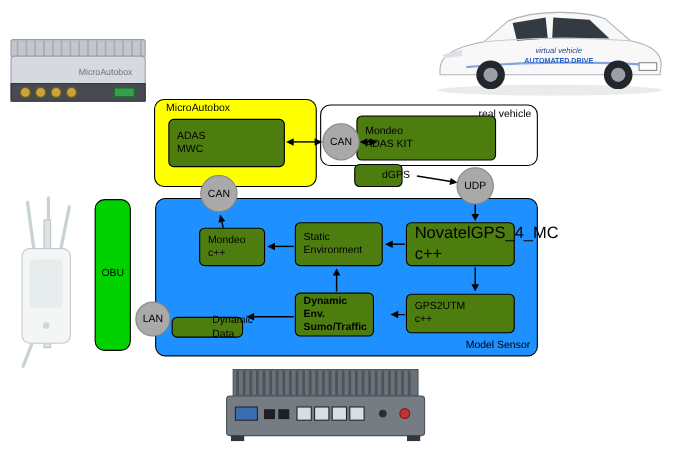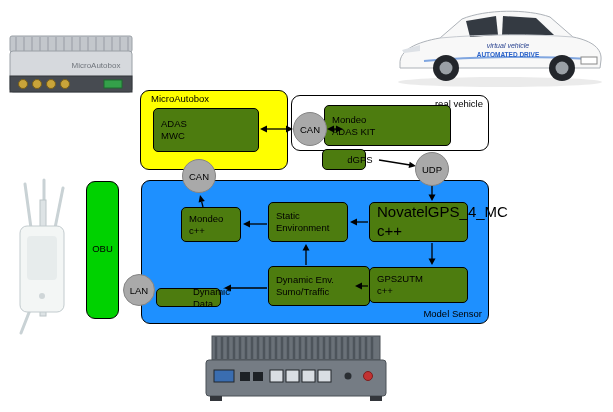--- a/index.html
+++ b/index.html
@@ -116,21 +116,21 @@
 
   <div class="node" style="left:268px; top:202px; width:80px; height:40px;">Static
 Environment</div>
 
   <div class="node" style="left:369px; top:202px; width:99px; height:40px; font-size:15px;">NovatelGPS_4_MC
 c++</div>
 
   <div class="node" style="left:156px; top:288px; width:65px; height:19px;padding-left:36px;">Dynamic
 Data</div>
 
-  <div class="node" style="left:268px; top:266px; width:102px; height:40px;">Dynamic Env.
+  <div class="node" style="left:268px; top:266px; width:72px; height:40px;font-weight:bold;">Dynamic Env.
 Sumo/Traffic</div>
 
   <div class="node" style="left:369px; top:267px; width:99px; height:36px;">GPS2UTM
 c++</div>
 
   <div class="circle" style="left:293px; top:112px; width:34px; height:34px;">CAN</div>
 
   <div class="circle" style="left:182px; top:159px; width:34px; height:34px;">CAN</div>
 
   <div class="circle" style="left:415px; top:152px; width:34px; height:34px;">UDP</div>

